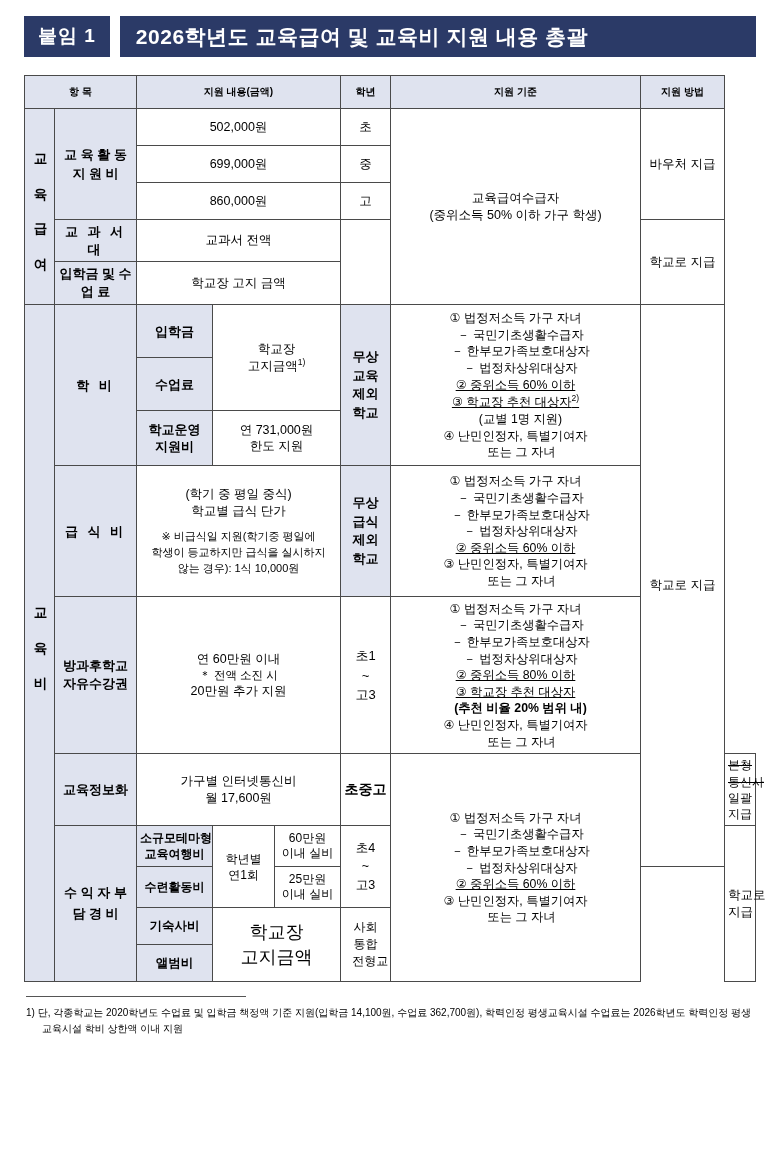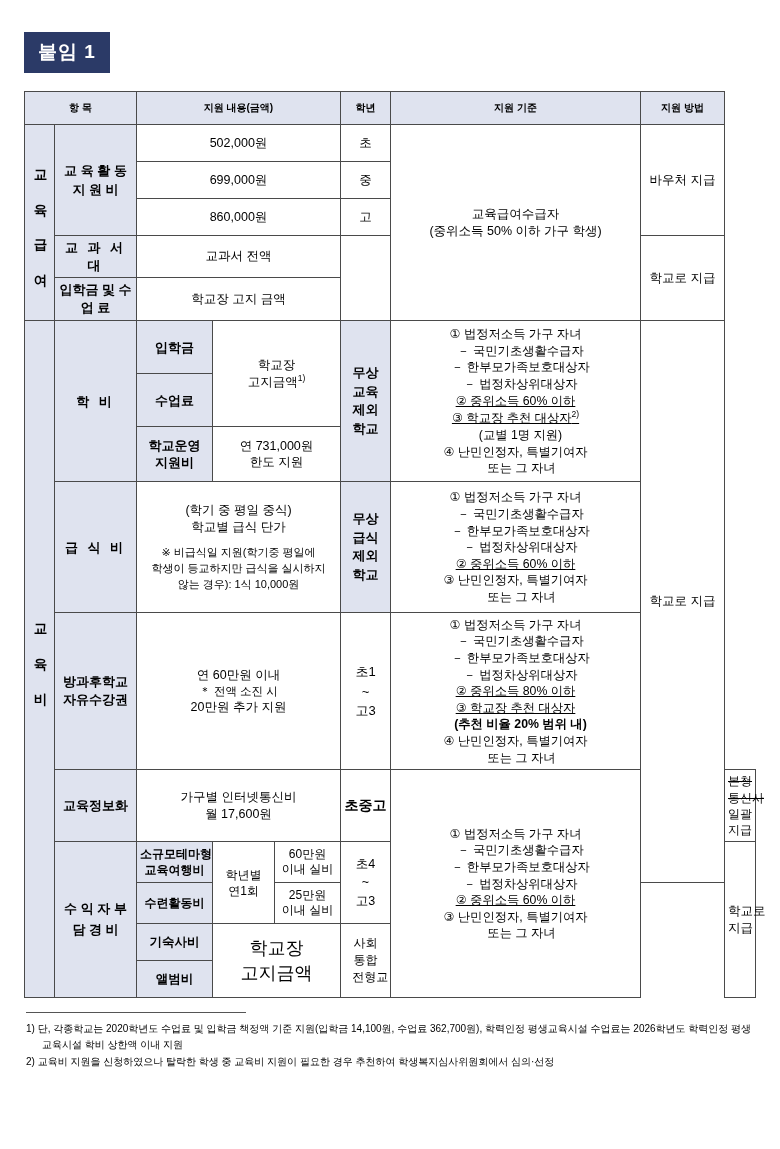--- a/index.html
+++ b/index.html
@@ -9,21 +9,21 @@
     background:#ffffff;
     font-family:"Liberation Sans","DejaVu Sans",sans-serif;
     color:#000000;
     -webkit-font-smoothing:antialiased;
   }
   .page{
     position:relative;
     width:780px;
     min-height:1149px;
     box-sizing:border-box;
-    padding:32px 24px 14px 24px;
+    padding:16px 24px 14px 24px;
   }
 
   
   .header{
     display:flex;
     align-items:stretch;
     gap:10px;
     margin-bottom:18px;
   }
   .tag{
@@ -129,20 +129,21 @@
   }
   .footnotes div{ margin-bottom:2px; text-indent:-16px; padding-left:16px;}
 </style>
 </head>
 <body>
 
 <div class="page">
 
   <div class="header">
     <div class="tag">붙임 1</div>
+    <div class="title-bar">2026학년도 교육급여 및 교육비 지원 내용 총괄</div>
   </div>
 
   <table class="main">
     <colgroup>
       <col style="width:30px">
       <col style="width:82px">
       <col style="width:76px">
       <col style="width:62px">
       <col style="width:66px">
       <col style="width:50px">
@@ -345,16 +346,15 @@
         <td class="rowlabel" style="height:30px;font-size:12.5px;">
           <span>앨범비</span>
         </td>
       </tr>
     </tbody>
   </table>
 
   <div class="footsep"></div>
   <div class="footnotes">
     <div>1) 단, 각종학교는 2020학년도 수업료 및 입학금 책정액 기준 지원(입학금 14,100원, 수업료 362,700원), 학력인정 평생교육시설 수업료는 2026학년도 학력인정 평생교육시설 학비 상한액 이내 지원</div>
-    <div>2) 교육비 지원을 신청하였으나 탈락한 학생 중 교육비 지원이 필요한 경우 추천하여 학생복지심사위원회에서 심의·선정</div>
   </div>
 
 </div>
 
 </body></html>

